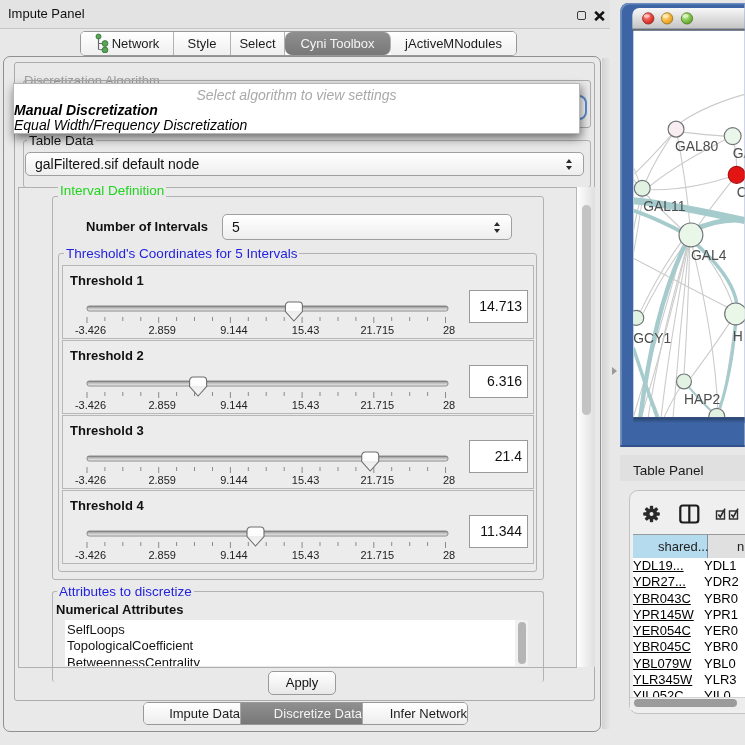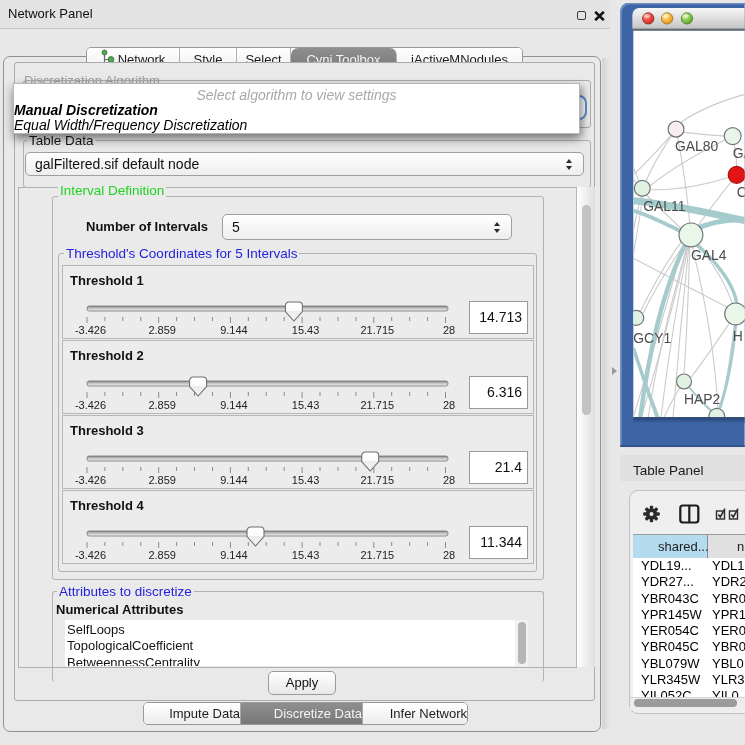--- a/index.html
+++ b/index.html
@@ -4,21 +4,21 @@
 <style>
 html,body{margin:0;padding:0;}
 body{font-family:"Liberation Sans",sans-serif;}
 #page{position:relative;width:745px;height:745px;background:#e8e8e8;overflow:hidden;}
 .abs{position:absolute;}
 #titlebar{left:0;top:0;width:610px;height:28px;background:#e3e3e3;border-bottom:1px solid #c6c6c6;}
 #titlebar .t{position:absolute;left:8px;top:6px;font-size:13px;color:#111;}
 #winbtn1{left:577px;top:11px;width:7px;height:7px;border:1.5px solid #3a3a3a;border-radius:2px;}
 
 #outerpanel{left:3px;top:56px;width:596px;height:674px;border:1px solid #909090;border-radius:7px;background:#e9e9e9;}
-#toptabs{left:86px;top:31px;height:23px;display:flex;border:1px solid #989898;border-radius:5px;overflow:hidden;background:#fff;margin-top:16px;}
+#toptabs{left:80px;top:31px;height:23px;display:flex;border:1px solid #989898;border-radius:5px;overflow:hidden;background:#fff;}
 #toptabs .tab{font-size:13px;color:#1c1c1c;line-height:23px;text-align:center;background:linear-gradient(#ffffff,#efefef);border-right:1px solid #b2b2b2;box-sizing:border-box;white-space:nowrap;}
 #toptabs .tab.sel{background:linear-gradient(#8f8f8f,#787878);color:#f4f4f4;border-radius:7px;}
 #toptabs .tab:last-child{border-right:none;}
 #cyni{left:14px;top:62px;width:579px;height:637px;border:1px solid #ababab;border-radius:3px;background:#e9e9e9;}
 #disalg{left:24px;top:73px;font-size:13px;color:#9d9d9d;}
 #combotip{left:572px;top:95px;width:13px;height:21px;background:#fbfbfb;border:2.5px solid #5a8ed2;border-left:none;border-radius:0 8px 8px 0;}
 
 
 .group{position:absolute;border:1px solid #b2b2b2;border-radius:3px;}
 .gtitle{position:absolute;font-size:13.5px;background:#e9e9e9;padding:0 2px;white-space:nowrap;}
@@ -34,21 +34,21 @@
 #vsb{left:576px;top:187px;width:18px;height:480px;background:linear-gradient(to right,#ffffff,#dfdfdf);border-left:1px solid #b6b6b6;}
 #vsbthumb{left:582px;top:205px;width:9px;height:210px;background:#c3c3c3;border-radius:5px;}
 #ivgroup{left:52px;top:196px;width:490px;height:382px;}
 #ivtitle{left:58px;top:183px;color:#21d421;background:#eaeaea;}
 #noi{left:86px;top:219px;font-size:13px;font-weight:bold;color:#111;}
 #noicombo{left:222px;top:214px;width:288px;height:24px;}
 #thgroup{left:58px;top:253px;width:477px;height:317px;}
 #thtitle{left:64px;top:246px;color:#2323dd;background:#eaeaea;}
 .thbox{position:absolute;left:62px;width:470px;height:72px;border:1px solid #b7b7b7;background:#ececec;}
 .thlabel{position:absolute;left:7px;top:7px;font-size:13px;font-weight:bold;color:#111;}
-.thval{position:absolute;left:406px;top:35px;width:52px;height:31px;background:#fff;border:1px solid #9a9a9a;font-size:14px;color:#111;text-align:right;padding-right:5px;line-height:31px;}
+.thval{position:absolute;left:406px;top:24px;width:52px;height:31px;background:#fff;border:1px solid #9a9a9a;font-size:14px;color:#111;text-align:right;padding-right:5px;line-height:31px;}
 .sld{position:absolute;left:0;top:26px;width:410px;height:30px;}
 .tlab{position:absolute;top:58px;left:0;width:410px;font-size:11px;color:#222;}
 .tlab span{position:absolute;transform:translateX(-50%);white-space:nowrap;}
 #atgroup{left:52px;top:591px;width:490px;height:90px;border-bottom:none;}
 #attitle{left:57px;top:584px;color:#2323dd;background:#eaeaea;}
 #numattr{left:56px;top:602px;font-size:13px;font-weight:bold;color:#111;}
 #attrlist{left:65px;top:620px;width:450px;height:46px;background:#fff;font-size:13px;color:#141414;line-height:16.4px;padding:2px 0 0 2px;box-sizing:border-box;overflow:hidden;}
 #alsb{left:515px;top:620px;width:13px;height:46px;background:#f1f1f1;}
 #alsbthumb{left:518px;top:622px;width:8px;height:42px;background:#b5b5b5;border-radius:4px;}
 #applybtn{left:268px;top:671px;width:66px;height:22px;background:linear-gradient(#ffffff,#e8e8e8);border:1px solid #9a9a9a;border-radius:5px;font-size:13px;color:#111;text-align:center;line-height:22px;}
@@ -63,30 +63,30 @@
 #shadowband{left:602px;top:58px;width:8px;height:671px;background:linear-gradient(to right,#d3d3d3,#e6e6e6);}
 #dagroup{left:23px;top:80px;width:566px;height:46px;border:1px solid #ababab;border-radius:3px;}
 #caret{left:612px;top:367px;width:0;height:0;border:4px solid transparent;border-left:5px solid #9a9a9a;}
 #tpbar{left:620px;top:455px;width:125px;height:26px;background:#e0e0e0;}
 #tptext{left:633px;top:463px;font-size:13.5px;color:#1a1a1a;}
 #tablebox{left:629px;top:490px;width:130px;height:222px;border:1.5px solid #c2c2c2;border-radius:9px;background:#efefef;}
 #tbl-hdr1{left:633px;top:534px;width:75px;height:24px;background:#b5dcee;border-top:1px solid #9a9a9a;border-right:1.5px solid #7d909b;box-sizing:border-box;font-size:13px;color:#222;text-align:center;text-indent:9px;line-height:23px;padding-left:16px;}
 #tbl-hdr2{left:708px;top:534px;width:37px;height:24px;background:#e0e0e0;border-top:1px solid #9a9a9a;box-sizing:border-box;font-size:13px;color:#222;line-height:23px;padding-left:29px;overflow:hidden;}
 #tbl-rows{left:633px;top:558px;width:112px;height:140px;background:#fff;font-size:13px;color:#000;overflow:hidden;}
 .trow{height:16.3px;line-height:16.3px;white-space:nowrap;}
-.trow .c1{display:inline-block;width:71px;padding-left:8px;}
+.trow .c1{display:inline-block;width:71px;text-decoration:underline;}
 #tbl-hsb{left:630px;top:697px;width:115px;height:12px;background:#ededed;border-top:1px solid #d2d2d2;}
 #tbl-hsbthumb{left:634px;top:699px;width:103px;height:8px;background:#9b9b9b;border-radius:4px;}
 </style>
 </head>
 <body>
 <div id="page">
 
   <div id="titlebar" class="abs">
-      <span class="t">Network Panel</span>
+      <span class="t">Impute Panel</span>
     </div>
   <div id="winbtn1" class="abs"></div>
   <svg class="abs" style="left:594px;top:11px;" width="11" height="10" viewBox="0 0 11 10">
       <path d="M1.2,0.8 L9.8,9.2 M9.8,0.8 L1.2,9.2" stroke="#141414" stroke-width="2.6"></path>
     </svg>
   <div id="outerpanel" class="abs"></div>
   <div id="toptabs" class="abs">
     <div class="tab" style="width:93px;">
       <svg width="14" height="20" viewBox="0 0 14 20" style="vertical-align:-5px;margin-right:3px;">
         <path d="M3.5,4 L3.5,16.5 M3.5,10.5 L9.5,10.5 M3.5,16.5 L9.5,17" stroke="#6a6a6a" stroke-width="1.2" fill="none"></path>

